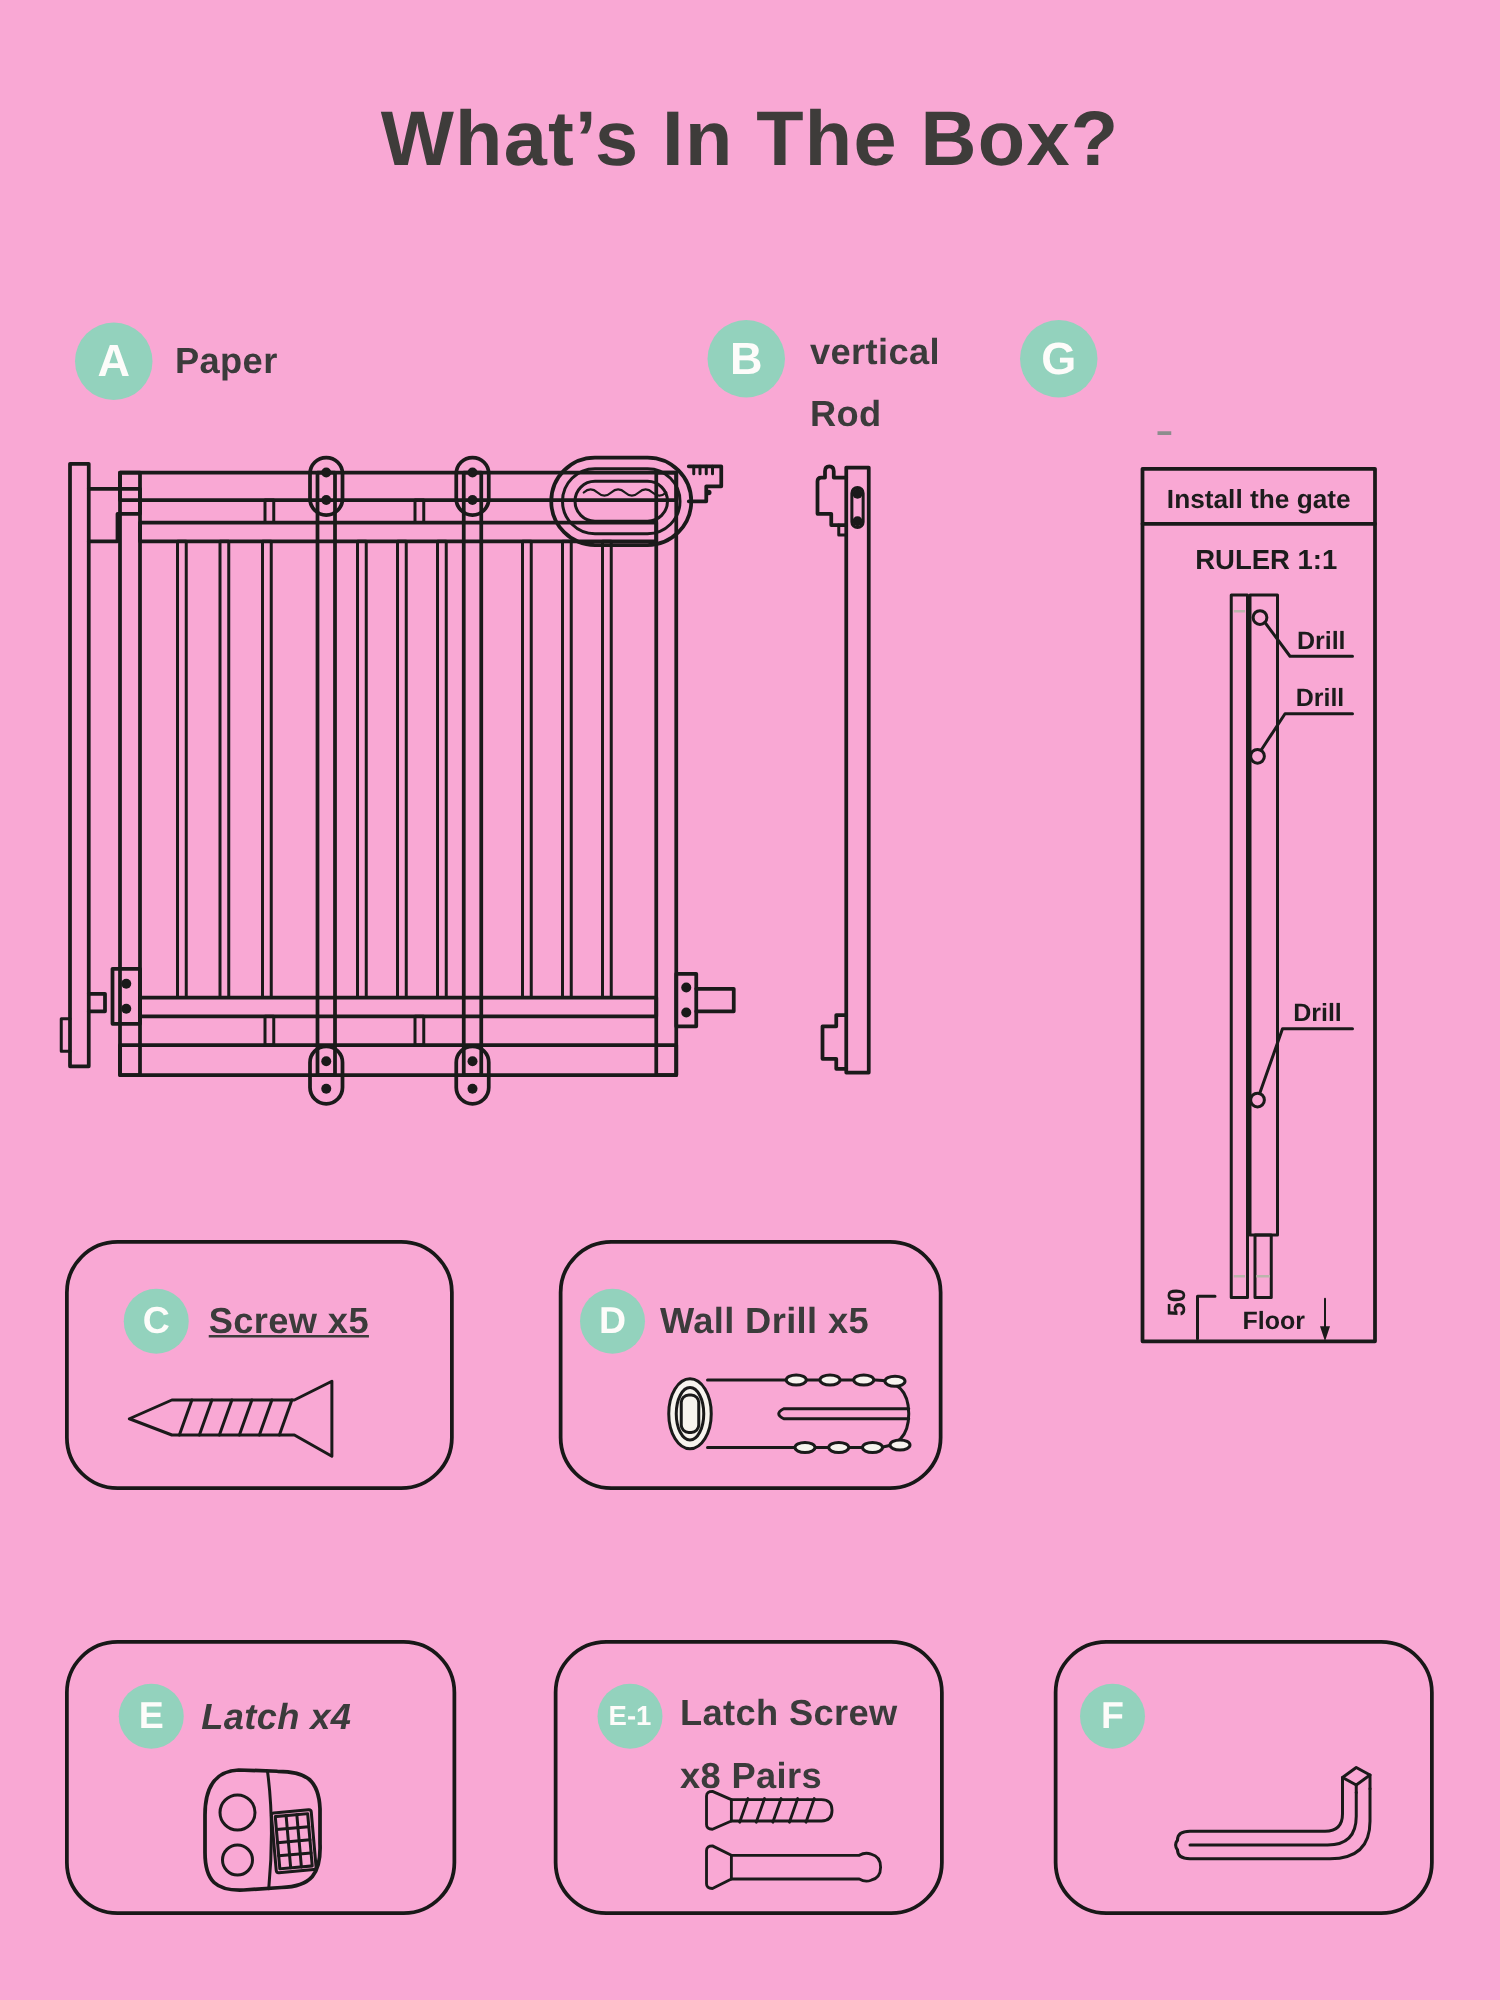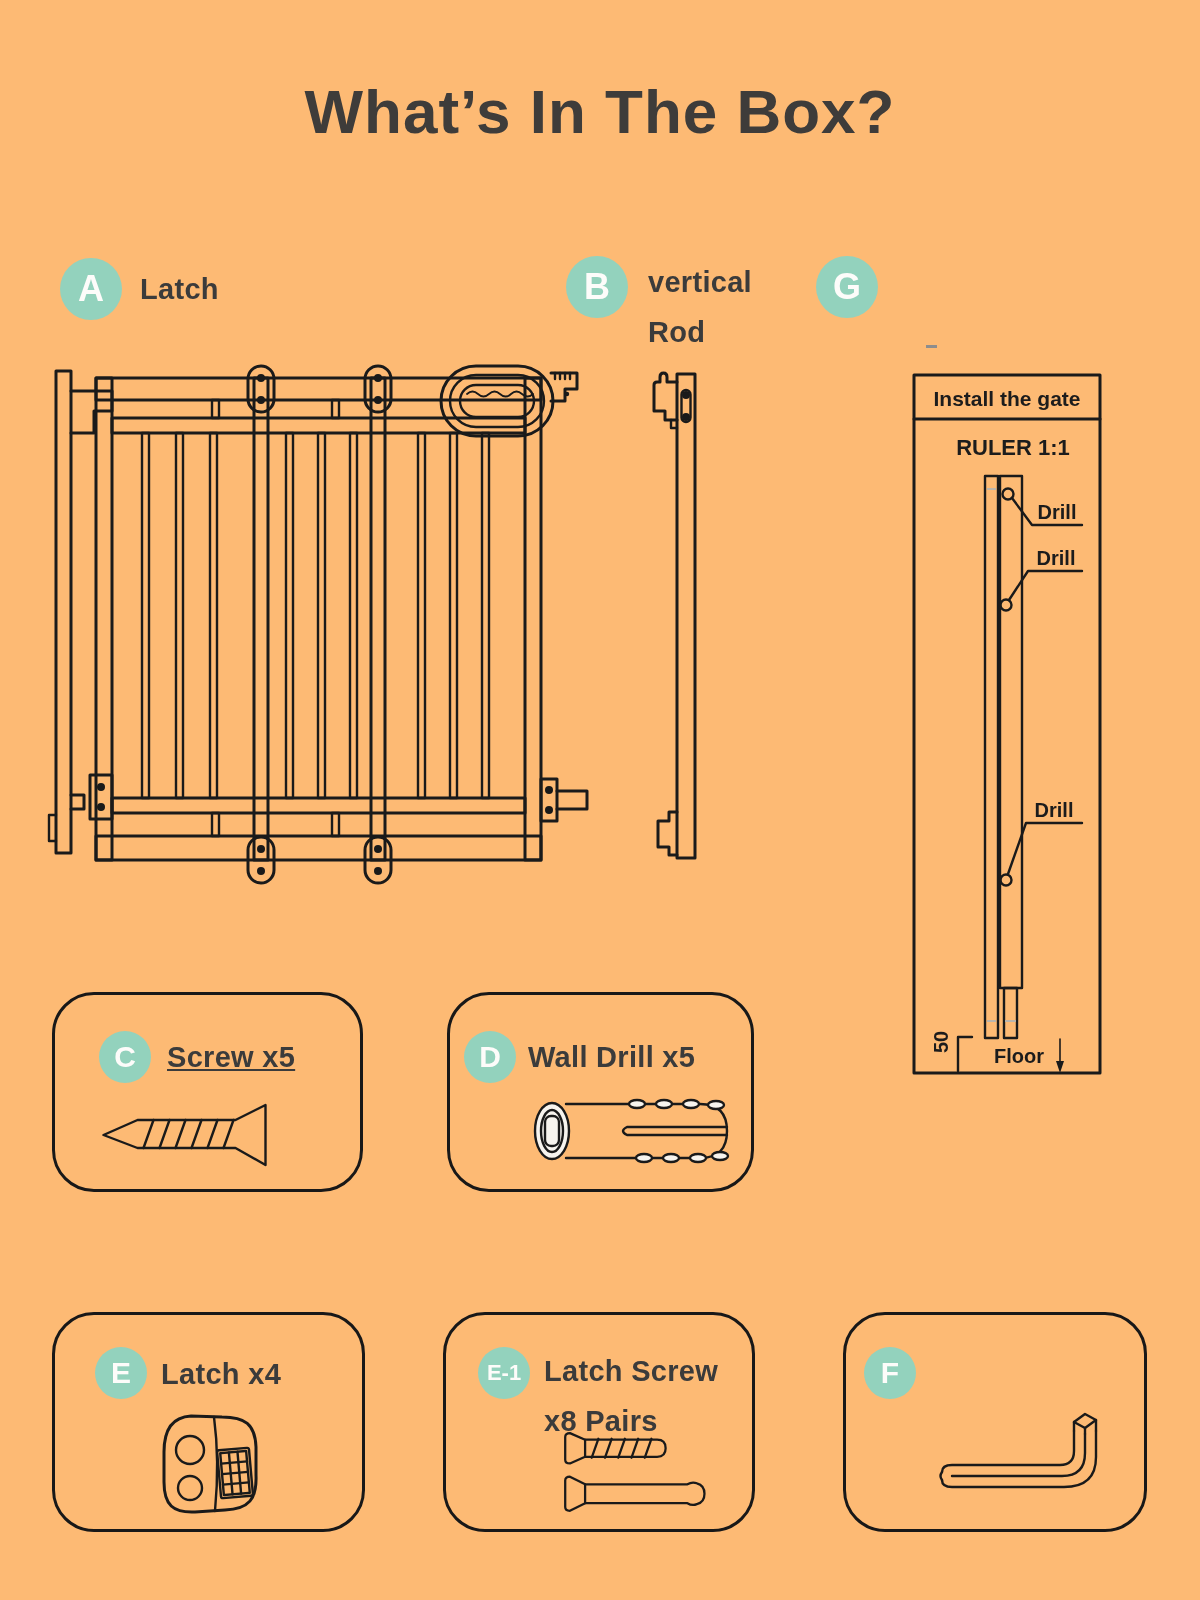--- a/index.html
+++ b/index.html
@@ -1,20 +1,20 @@
 <!DOCTYPE html>
 <html><head>
 <meta charset="utf-8">
 <style>
   * { margin:0; padding:0; box-sizing:border-box; }
   html,body { background:#ffffff; }
   body { font-family:"Liberation Sans", sans-serif; }
   #canvas {
     position:relative; width:1200px; height:1600px;
-    background:#fdba74; overflow:hidden; color:#3B3B3B;
+    background:#f9a8d4; overflow:hidden; color:#3B3B3B;
   }
   .abs { position:absolute; }
   .page-title {
     position:absolute; left:0; top:76px; width:100%;
     text-align:center; font-size:62px; font-weight:bold;
     color:#3E3C3A; letter-spacing:1px;
   }
   .badge {
     position:absolute; background:#93D2BD; border-radius:50%;
     color:#FDFCFA; font-weight:bold; display:flex;
@@ -42,21 +42,21 @@
 </head>
 <body>
 
 <div id="canvas">
 
   <div class="page-title">What’s In The Box?</div>
 
   <div class="badge lg" style="left:60px; top:258px;">
     <span>A</span>
   </div>
-  <div class="part-label" style="left:140px; top:273px;">Latch</div>
+  <div class="part-label" style="left:140px; top:273px;">Paper</div>
 
   <div class="badge lg" style="left:566px; top:256px;">
     <span>B</span>
   </div>
   <div class="part-label" style="left:648px; top:251px;">
     <span class="ln">vertical</span>
     <span class="ln">Rod</span>
   </div>
 
   <div class="badge lg" style="left:816px; top:256px;">
@@ -212,21 +212,21 @@
       <ellipse class="ink2 mask" cx="30" cy="36" rx="17" ry="28"></ellipse>
       <ellipse class="ink2" cx="30" cy="36" rx="11" ry="21"></ellipse>
       <rect class="ink2" x="23" y="21" width="14" height="30" rx="6"></rect>
     </svg>
   </div>
 
   <div class="panel" style="left:52px; top:1312px; width:313px; height:220px;">
     <div class="badge md" style="left:40px; top:32px;">
       <span>E</span>
     </div>
-    <div class="part-label" style="left:106px; top:43px;">Latch x4</div>
+    <div class="part-label" style="left:106px; top:43px;font-style:italic;">Latch x4</div>
     <svg class="abs" style="left:96px; top:92px;" width="125" height="115" viewBox="0 0 125 115">
       <path class="ink" d="M40 9 C20 10 13 24 13 45 V75 C13 98 22 106 44 105 L74 103 C98 102 106 92 105 68 V40 C104 17 94 10 71 10 Z"></path>
       <path class="ink2" d="M63 10 C67 40 67 72 64 104"></path>
       <circle class="ink2" cx="39" cy="43" r="14"></circle>
       <circle class="ink2" cx="39" cy="81" r="12"></circle>
       <g transform="rotate(-5 84 66)">
         <rect class="ink2" x="68" y="42" width="32" height="48" rx="2"></rect>
         <rect class="ink2" x="71" y="45" width="26" height="42"></rect>
         <line class="ink2" x1="79.7" y1="45" x2="79.7" y2="87"></line>
         <line class="ink2" x1="88.3" y1="45" x2="88.3" y2="87"></line>

